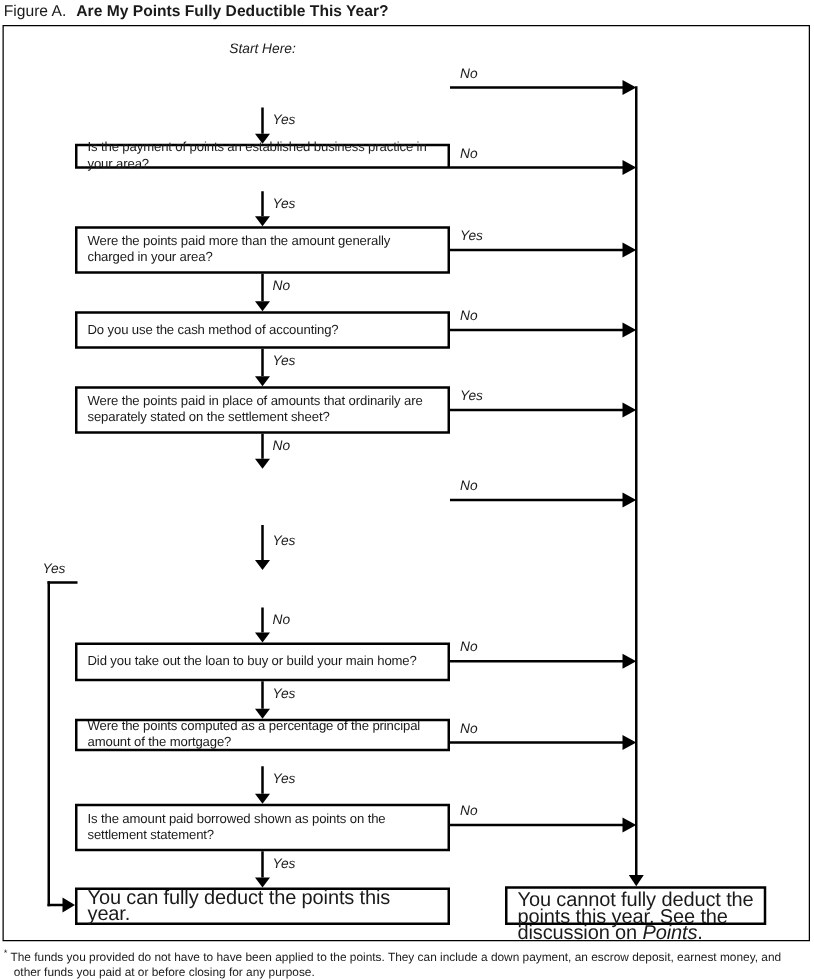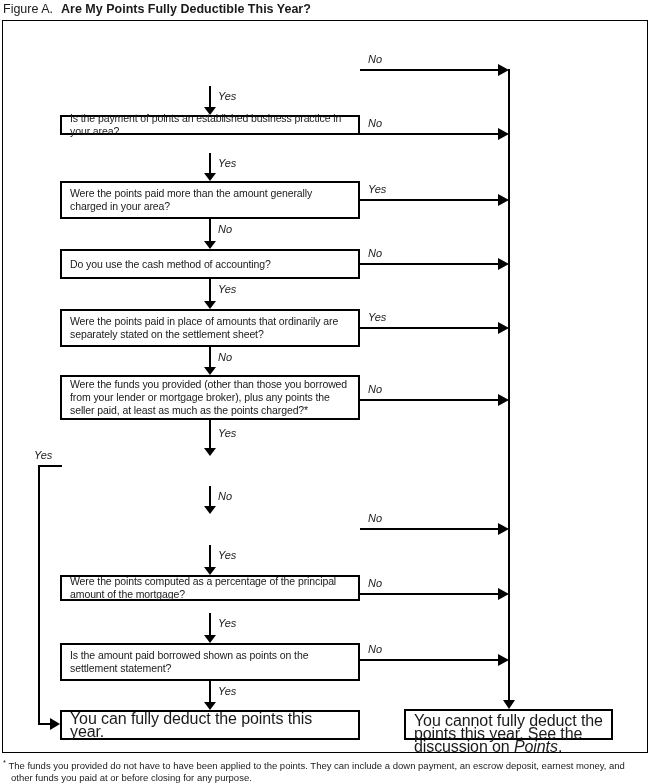--- a/index.html
+++ b/index.html
@@ -136,26 +136,27 @@
 <body>
 
 <div class="page">
 
   <div class="fig-title">
     <span class="fig-label">Figure A.</span><span class="fig-name">Are My Points Fully Deductible This Year?</span>
   </div>
 
   <div class="frame"></div>
 
+  <div class="start-label">Start Here:</div>
 
   <div class="qbox" style="top:115px;height:20px">Is the payment of points an established business practice in your area?</div>
   <div class="qbox" style="top:249px;height:30px">Do you use the cash method of accounting?</div>
   <div class="qbox" style="top:181px;height:38px">Were the points paid more than the amount generally charged in your area?</div>
   <div class="qbox" style="top:309px;height:38px">Were the points paid in place of amounts that ordinarily are separately stated on the settlement sheet?</div>
-  <div class="qbox" style="top:375px;height:45px">Were the funds you provided (other than those you borrowed from your lender or mortgage broker), plus any points the seller paid, at least as much as the points charged?*</div>
+  <div class="qbox" style="top:514px;height:31px">Did you take out the loan to buy or build your main home?</div>
   <div class="qbox" style="top:575px;height:26px">Were the points computed as a percentage of the principal amount of the mortgage?</div>
   <div class="qbox" style="top:643px;height:38px">Is the amount paid borrowed shown as points on the settlement statement?</div>
 
   <div class="rbox" style="left:60px;top:710px;width:300px;height:30px">You can fully deduct the points this year.</div>
   <div class="rbox" style="left:404px;top:709px;width:209px;height:31px;display:block;padding-top:3px">
     <span class="inline-text">You cannot fully deduct the points this year. See the discussion on </span><span class="inline-text italic-word">Points</span><span class="inline-text">.</span>
   </div>
 
   <div class="dline" style="top:86px;height:21px"></div>
   <div class="darrow" style="top:107px"></div>

